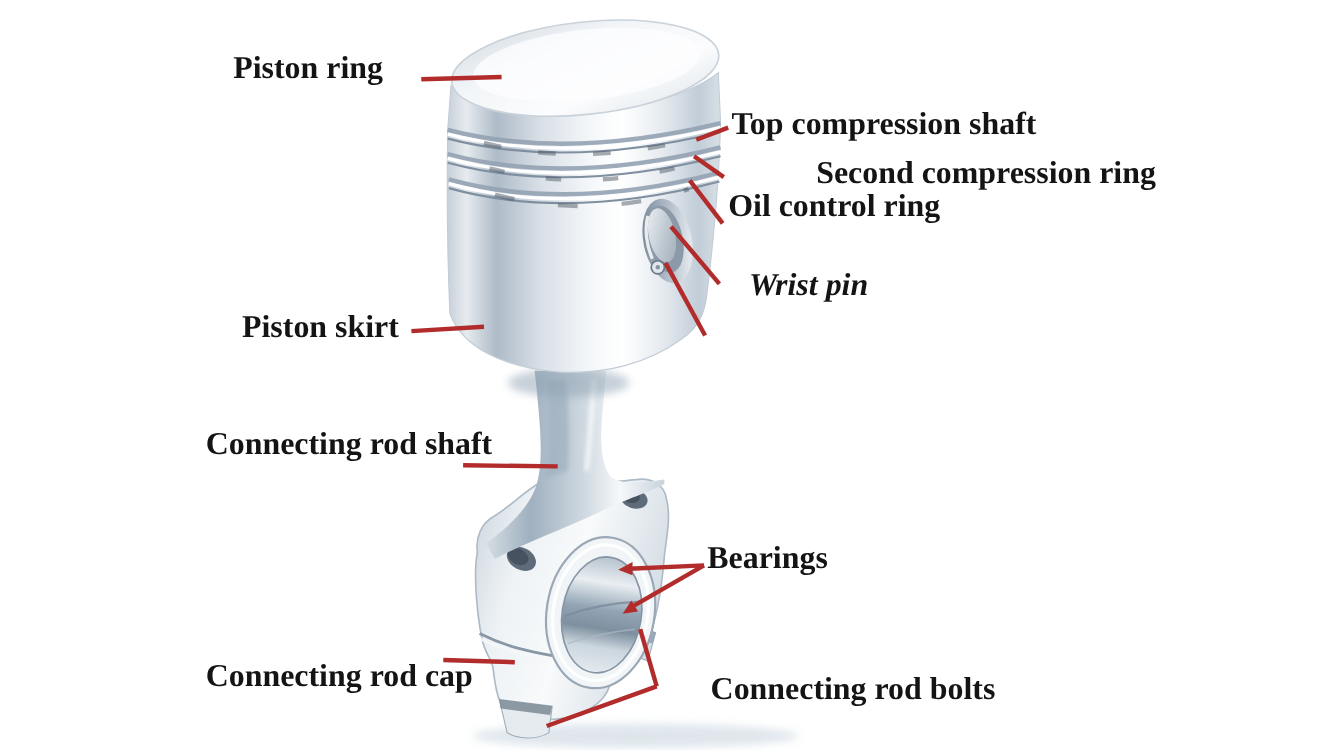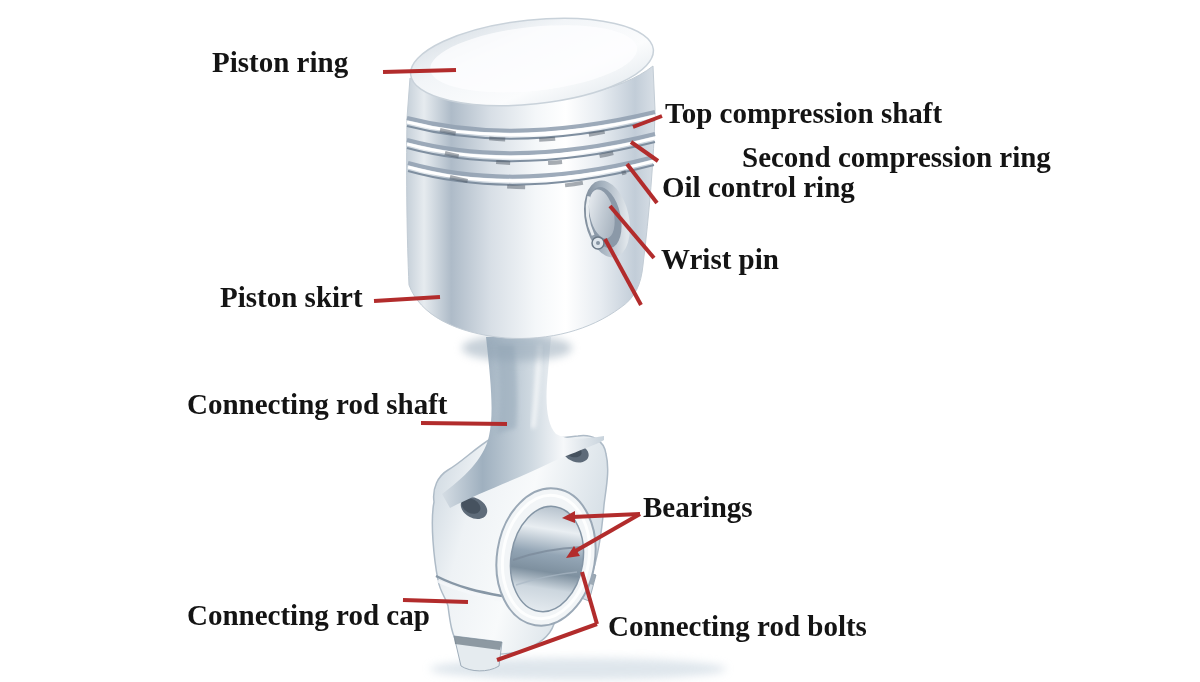--- a/index.html
+++ b/index.html
@@ -219,20 +219,20 @@
       <line class="leader" x1="403" y1="600" x2="468" y2="602"></line>
       <line class="leader" x1="582" y1="572" x2="597" y2="624"></line>
       <line class="leader" x1="497" y1="660" x2="597" y2="624"></line>
     </g>
   </svg>
 
   <div class="diagram-label" style="left:212px; top:47px;">Piston ring</div>
   <div class="diagram-label" style="left:665px; top:98px;">Top compression shaft</div>
   <div class="diagram-label" style="left:694px; top:142px;margin-left:48px;">Second compression ring</div>
   <div class="diagram-label" style="left:662px; top:172px;">Oil control ring</div>
-  <div class="diagram-label" style="left:661px; top:244px;">Wrist pin</div>
+  <div class="diagram-label" style="left:681px; top:244px;font-style:italic;">Wrist pin</div>
   <div class="diagram-label" style="left:220px; top:282px;">Piston skirt</div>
   <div class="diagram-label" style="left:187px; top:389px;">Connecting rod shaft</div>
   <div class="diagram-label" style="left:643px; top:492px;">Bearings</div>
   <div class="diagram-label" style="left:187px; top:600px;">Connecting rod cap</div>
-  <div class="diagram-label" style="left:608px; top:611px;text-align:center;">Connecting rod bolts</div>
+  <div class="diagram-label" style="left:646px; top:611px;text-align:center;">Connecting rod bolts</div>
 
 </div>
 
 </body></html>

